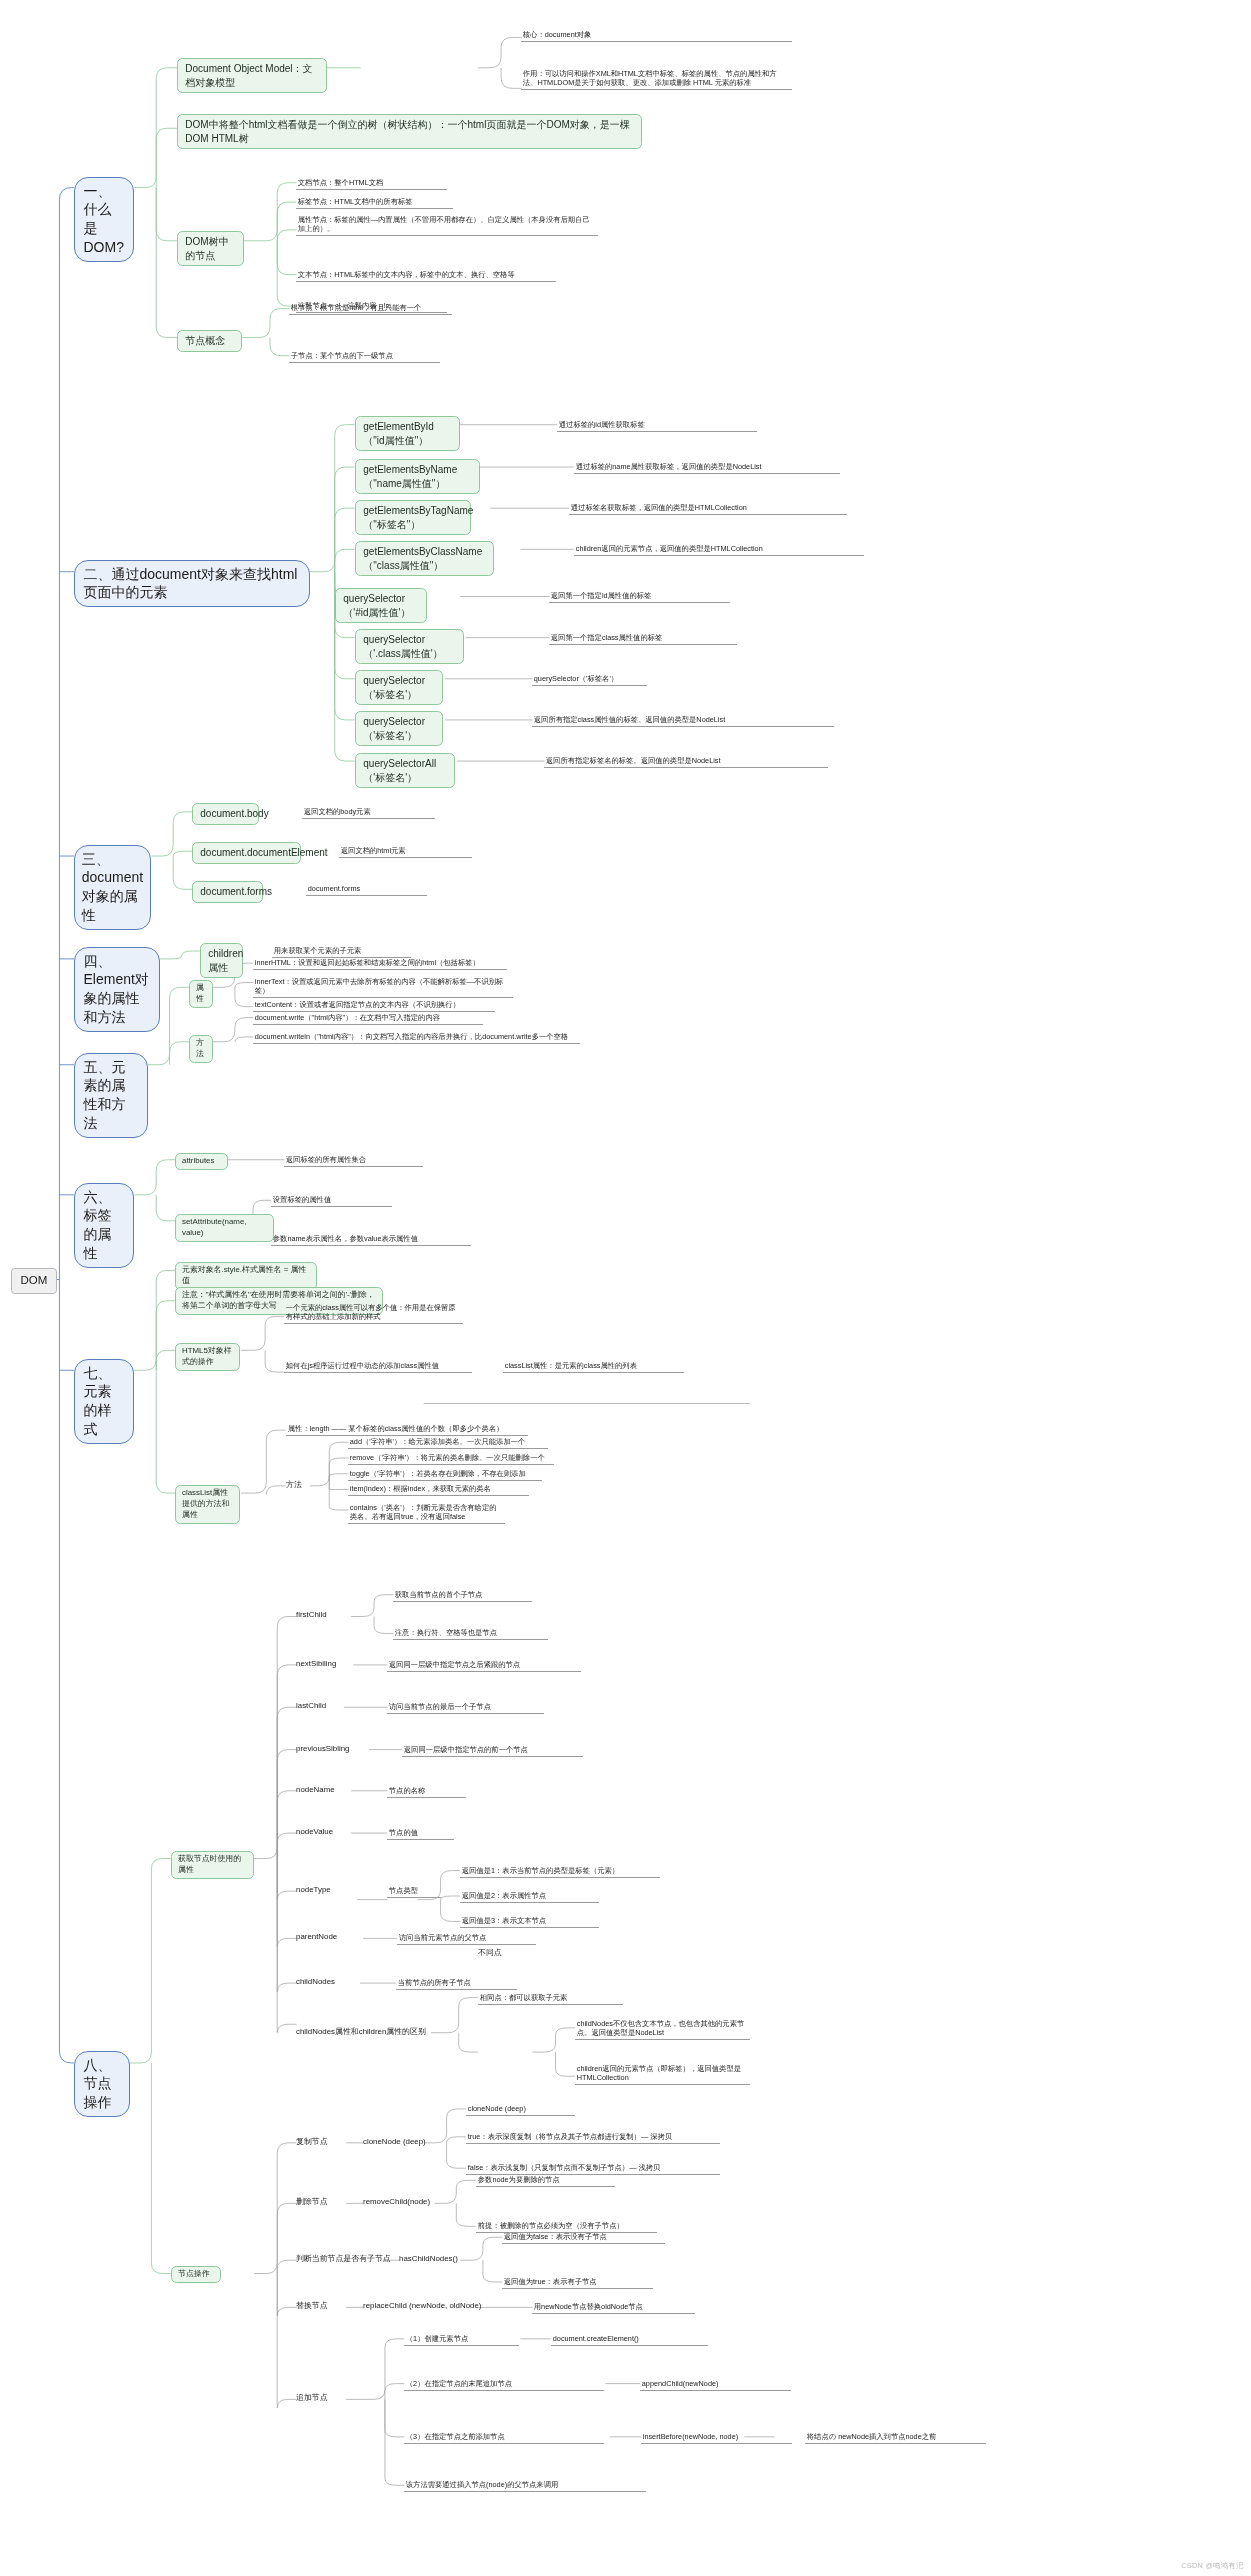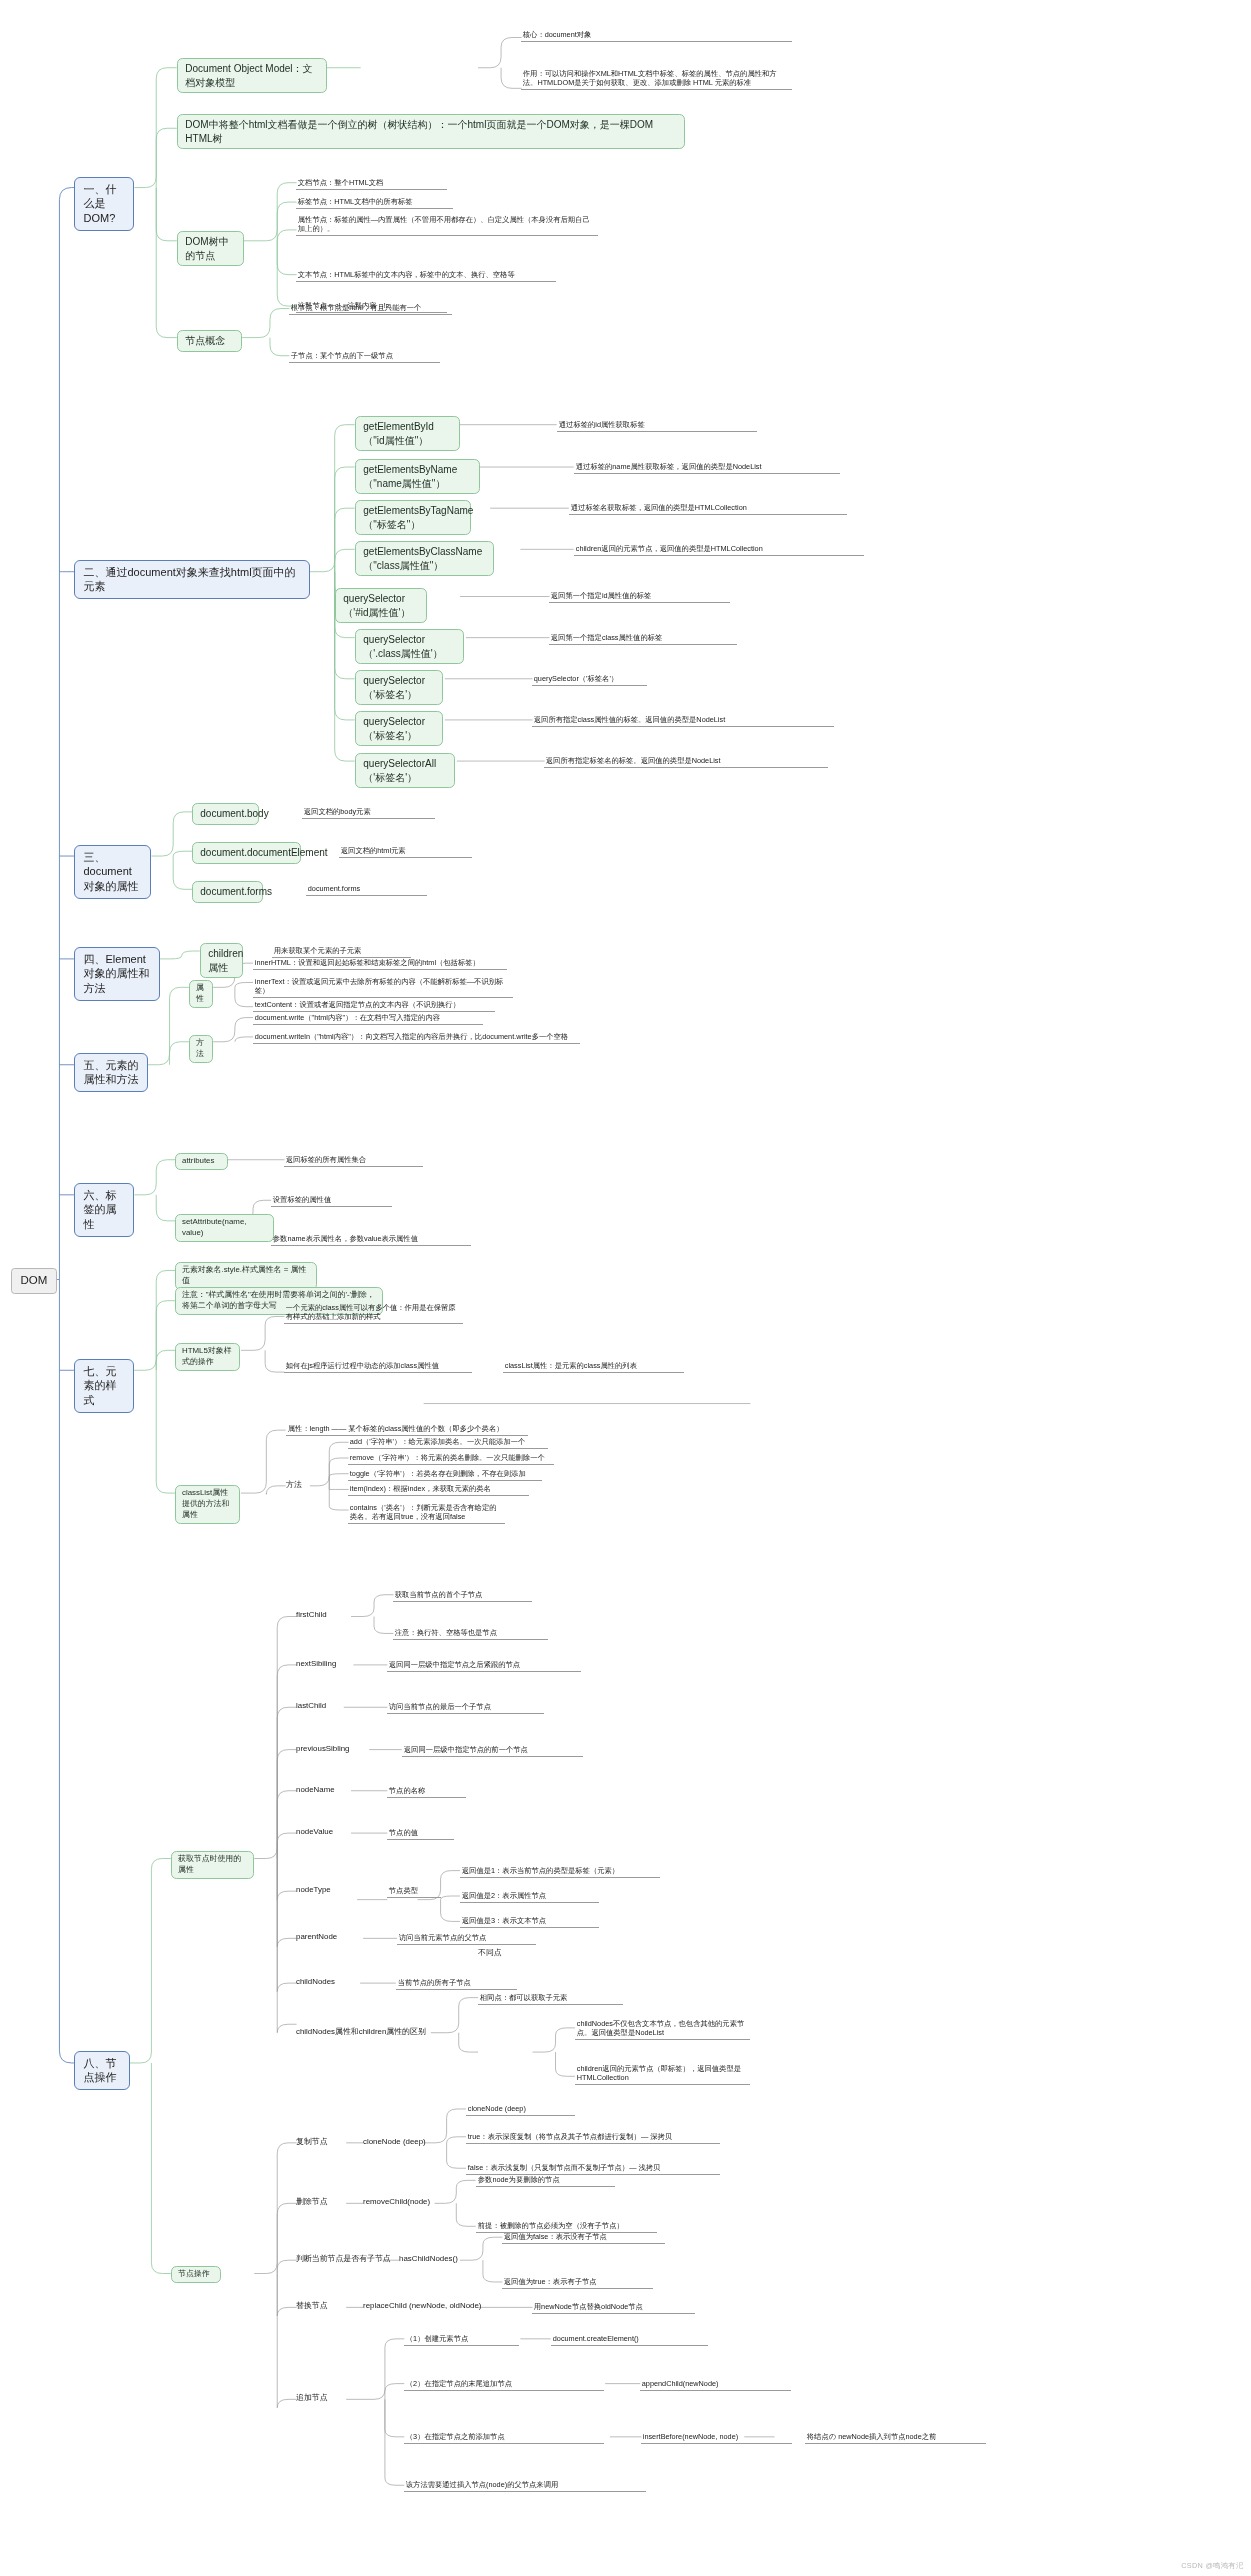--- a/index.html
+++ b/index.html
@@ -33,23 +33,23 @@
     border:0.7px solid #b8b8b8;
     border-radius:3.6px;
     padding:4.2px 8.5px;
     font-size:11.5px;
     color:#222;
   }
   
   .lv1{
     background:#eaf0fa;
     border:0.8px solid #5a7fb8;
-    border-radius:6px;
+    border-radius:14px;
     padding:3.6px 8.5px;
-    font-size:11px;
+    font-size:14px;
     color:#1b1b1b;
     justify-content:center;
   }
   
   .lv2{
     background:#eaf5ec;
     border:0.7px solid #8fc79b;
     border-radius:5.4px;
     padding:3px 7.3px;
     font-size:10px;
@@ -244,21 +244,21 @@
   </svg>
 
   <div class="node root" style="left:11px;top:1268px;">DOM</div>
 
   <div class="node lv1" style="left:74px;top:177px;width:60px;">一、什么是DOM?</div>
 
   <div class="node lv2" style="left:177px;top:58px;width:150px;">Document Object Model：文档对象模型</div>
   <div class="node leaf t12" style="left:521px;top:29px;width:271px;">核心：document对象</div>
   <div class="node leaf t12" style="left:521px;top:68px;width:271px;align-items:flex-start;">作用：可以访问和操作XML和HTML文档中标签、标签的属性、节点的属性和方法。HTMLDOM是关于如何获取、更改、添加或删除 HTML 元素的标准</div>
 
-  <div class="node lv2" style="left:177px;top:114px;width:508px;">DOM中将整个html文档看做是一个倒立的树（树状结构）：一个html页面就是一个DOM对象，是一棵DOM HTML树</div>
+  <div class="node lv2" style="left:177px;top:114px;width:465px;">DOM中将整个html文档看做是一个倒立的树（树状结构）：一个html页面就是一个DOM对象，是一棵DOM HTML树</div>
 
   <div class="node lv2" style="left:177px;top:231px;width:67px;">DOM树中的节点</div>
   <div class="node leaf t12" style="left:296px;top:177px;width:151px;">文档节点：整个HTML文档</div>
   <div class="node leaf t12" style="left:296px;top:196px;width:157px;">标签节点：HTML文档中的所有标签</div>
   <div class="node leaf t12" style="left:296px;top:214px;width:302px;align-items:flex-start;">属性节点：标签的属性—内置属性（不管用不用都存在）、自定义属性（本身没有后期自己加上的）。</div>
   <div class="node leaf t12" style="left:296px;top:269px;width:260px;">文本节点：HTML标签中的文本内容，标签中的文本、换行、空格等</div>
   <div class="node leaf t12" style="left:296px;top:300px;width:151px;">注释节点：&lt;!-- 注释内容 --!&gt;。</div>
 
   <div class="node lv2" style="left:177px;top:330px;width:65px;">节点概念</div>
   <div class="node leaf t12" style="left:289px;top:302px;width:163px;">根节点：根节点是html，有且只能有一个</div>

